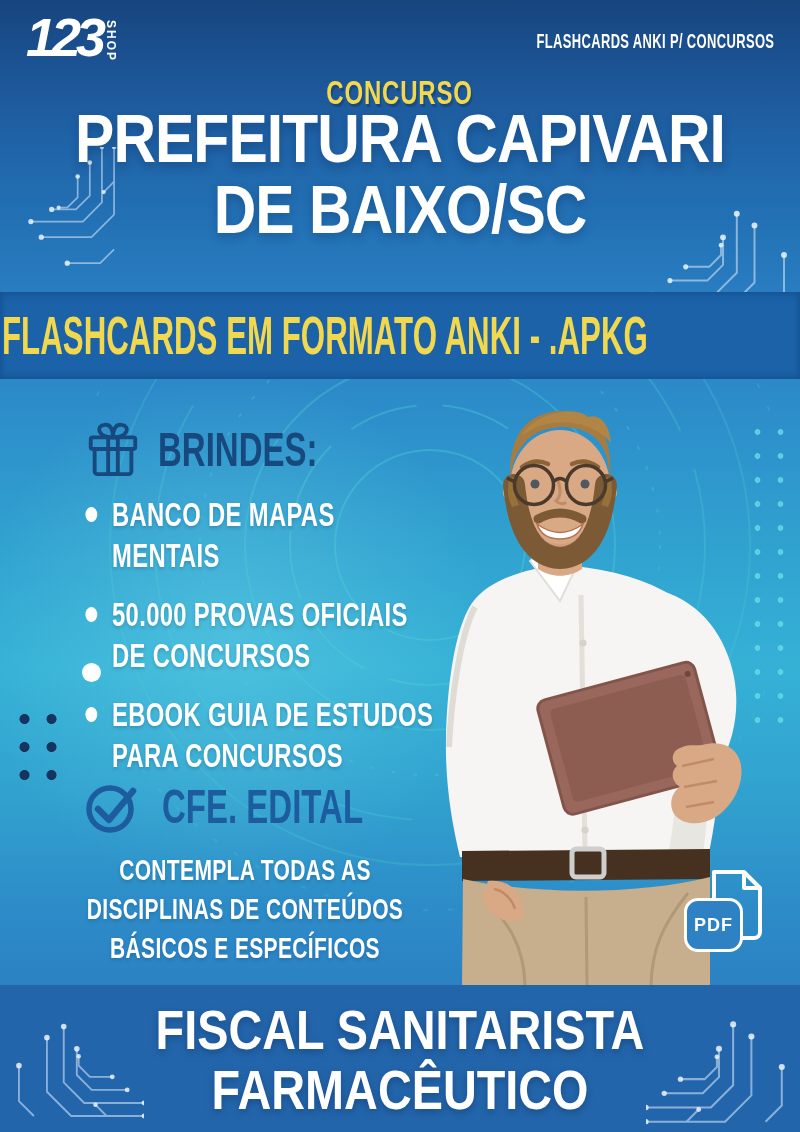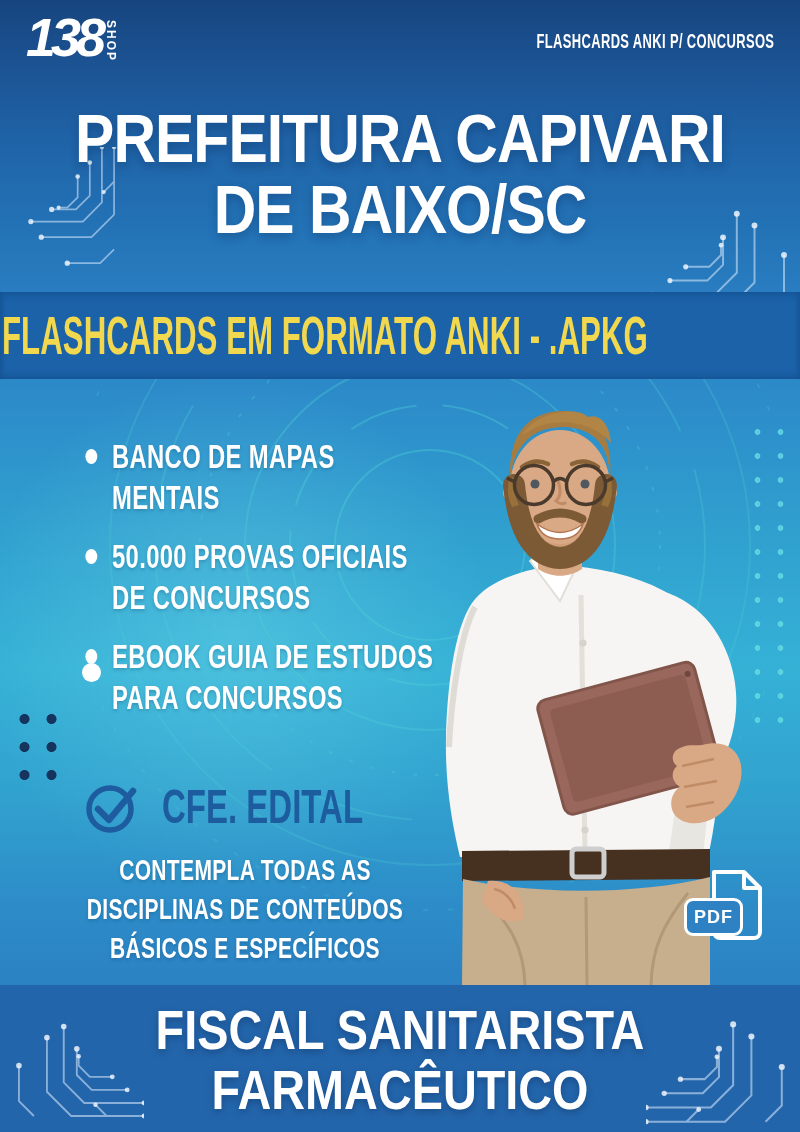--- a/index.html
+++ b/index.html
@@ -59,22 +59,22 @@
     border-radius:50%;background:#fff;}
   .edital{left:84px;top:778px;z-index:3;text-align:center;}
   .edital .htext{color:#1D5C9E;}
   .edital-desc{margin-top:16px;width:460px;color:#fff;font-weight:bold;font-size:30px;
     line-height:1.3;letter-spacing:.5px;transform:scale(.70,1.0);transform-origin:0 0;
     text-shadow:0 2px 4px rgba(10,60,100,.25);}
   
   .man{left:372px;top:385px;width:428px;height:600px;z-index:2;}
   
   .pdf{left:692px;top:866px;width:78px;height:78px;z-index:4;}
-  .pdf-label{position:absolute;left:-8px;top:32px;border:3.5px solid #fff;border-radius:9px;
-    padding:4px 7px;color:#fff;font-weight:bold;font-size:18px;letter-spacing:1px;
+  .pdf-label{position:absolute;left:-8px;top:32px;border:3.5px solid #fff;border-radius:14px;
+    padding:12px 7px;color:#fff;font-weight:bold;font-size:18px;letter-spacing:1px;
     background:#2e82c4;line-height:24px;}
   
   .footer{top:985px;left:0;width:800px;height:174px;background:#2365AB;z-index:5;}
   .footer-titles{position:absolute;left:0;top:16px;width:100%;text-align:center;color:#fff;
     font-size:52px;font-weight:bold;line-height:1.1;
     transform:scale(.9,1.05);transform-origin:50% 0;
     text-shadow:0 3px 8px rgba(8,35,75,.35);}
 </style>
 </head>
 <body>
@@ -130,35 +130,50 @@
     <use href="#circ" width="148" height="118"></use>
     </svg>
   <svg class="circuit" style="left:646px;top:1008px;width:152px;height:122px;z-index:6;">
     <use href="#circ" width="152" height="122"></use>
     </svg>
   <svg class="circuit" style="left:4px;top:1010px;width:140px;height:115px;z-index:6;transform:scaleX(-1);">
     <use href="#circ" width="140" height="115"></use>
     </svg>
 
   <div class="abs logo">
-    <span class="logo-num">138</span>
+    <span class="logo-num">123</span>
     <span class="logo-shop">SHOP</span>
   </div>
   <div class="abs tagline">FLASHCARDS ANKI P/ CONCURSOS</div>
 
+  <div class="abs kicker">
+    <span>CONCURSO</span>
+  </div>
   <div class="abs title">
     <div>PREFEITURA CAPIVARI</div>
     <div>DE BAIXO/SC</div>
   </div>
 
   <div class="abs banner">
     <span>FLASHCARDS EM FORMATO ANKI - .APKG</span>
   </div>
 
   <div class="abs brindes">
+    <div class="sec-head">
+      <svg width="58" height="58" viewBox="0 0 60 60">
+        <g fill="none" stroke="#17497F" stroke-width="4" stroke-linejoin="round">
+          <path d="M30 18 C14 18 12 6 21 5 C28 4 30 11 30 18 Z"></path>
+          <path d="M30 18 C46 18 48 6 39 5 C32 4 30 11 30 18 Z"></path>
+          <rect x="7" y="18" width="46" height="12" rx="2"></rect>
+          <path d="M11 30 h38 v23 a3 3 0 0 1 -3 3 h-32 a3 3 0 0 1 -3 -3 z"></path>
+          <rect x="25" y="18" width="10" height="38"></rect>
+        </g>
+      </svg>
+      <span class="htext">BRINDES:</span>
+    </div>
     <ul class="bullets">
       <li>BANCO DE MAPAS MENTAIS</li>
       <li>50.000 PROVAS OFICIAIS DE CONCURSOS</li>
       <li>EBOOK GUIA DE ESTUDOS PARA CONCURSOS</li>
     </ul>
   </div>
 
   <div class="abs edital">
     <div class="sec-head">
       <svg width="62" height="56" viewBox="0 0 62 56">

